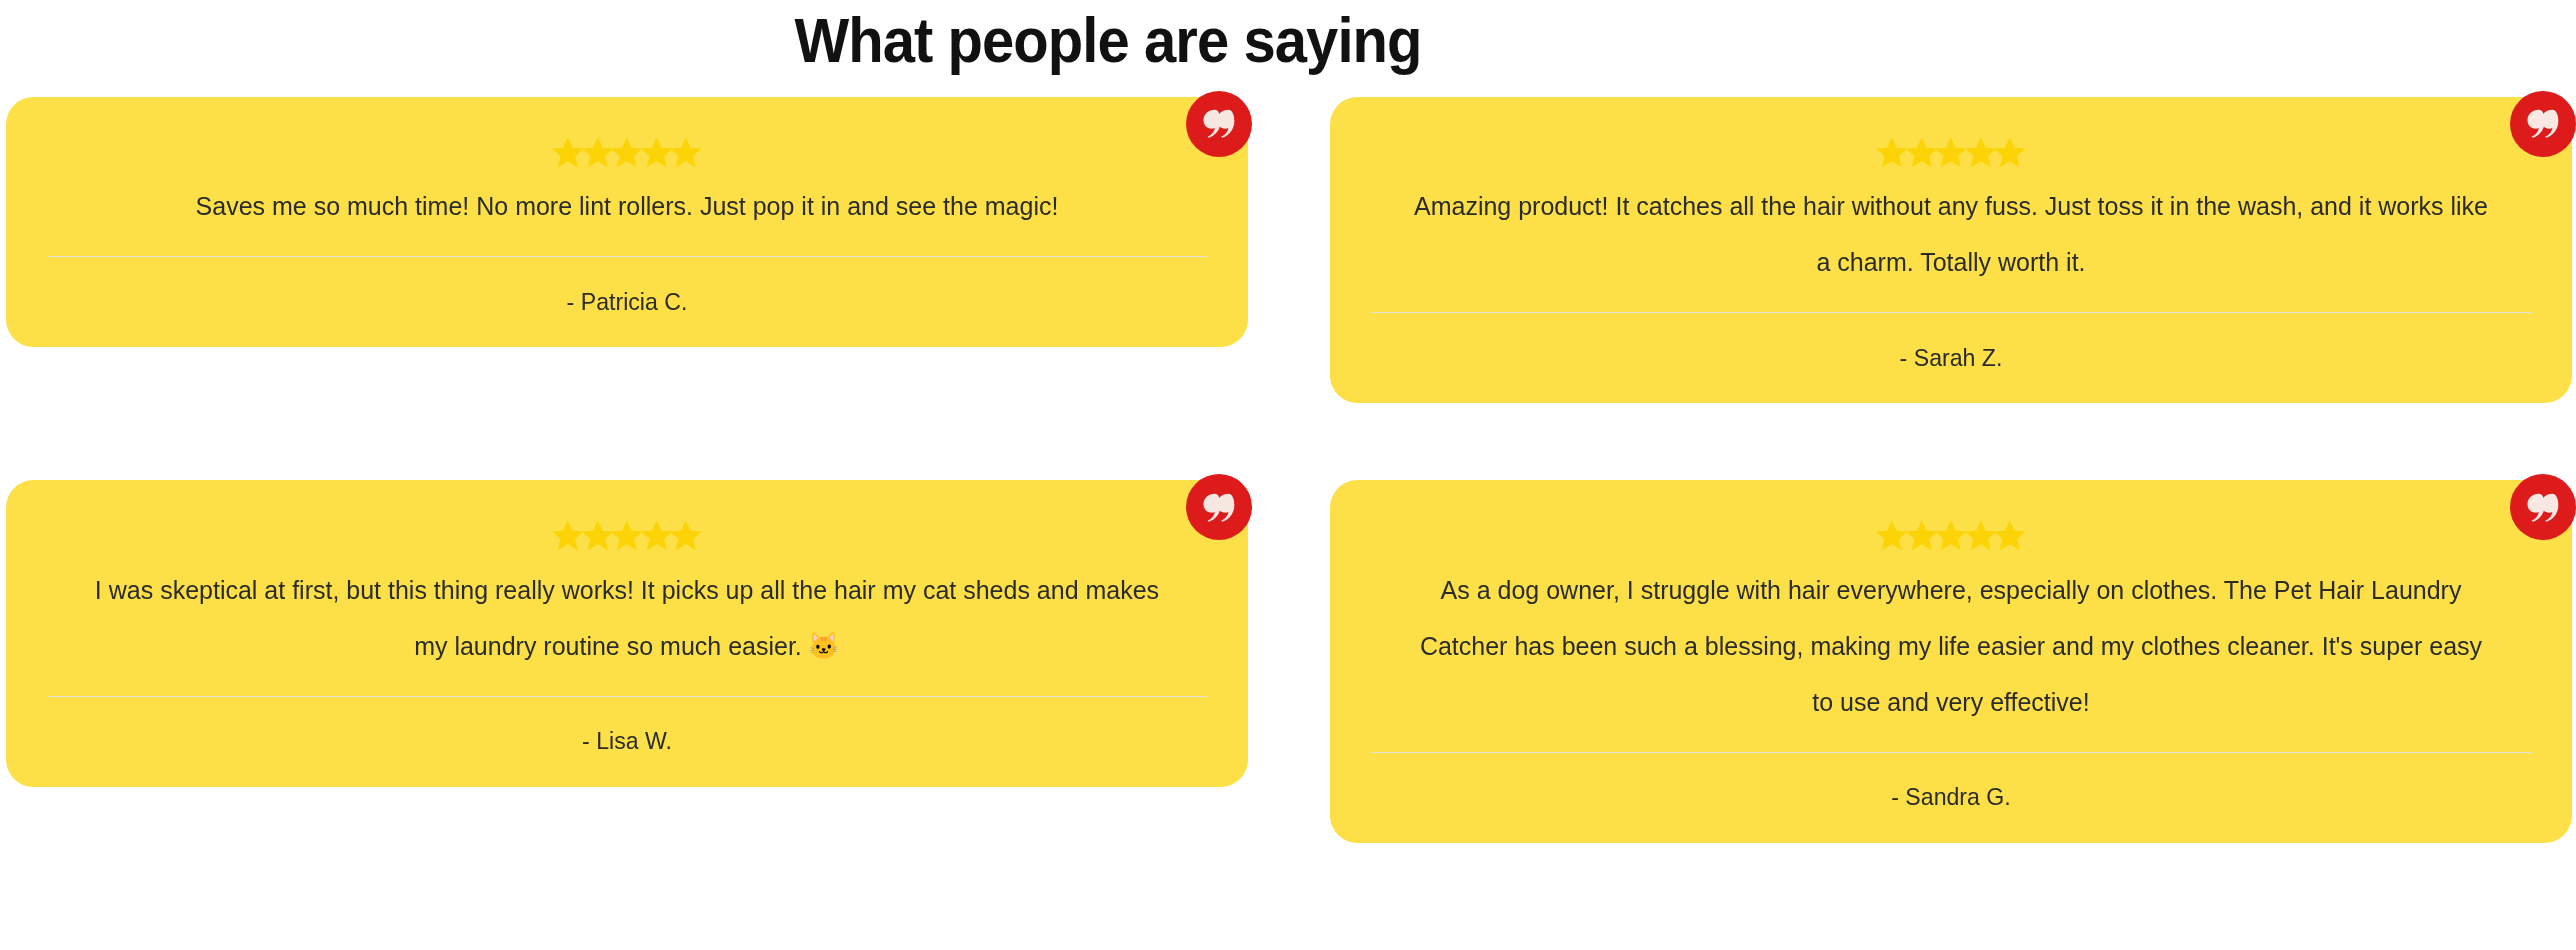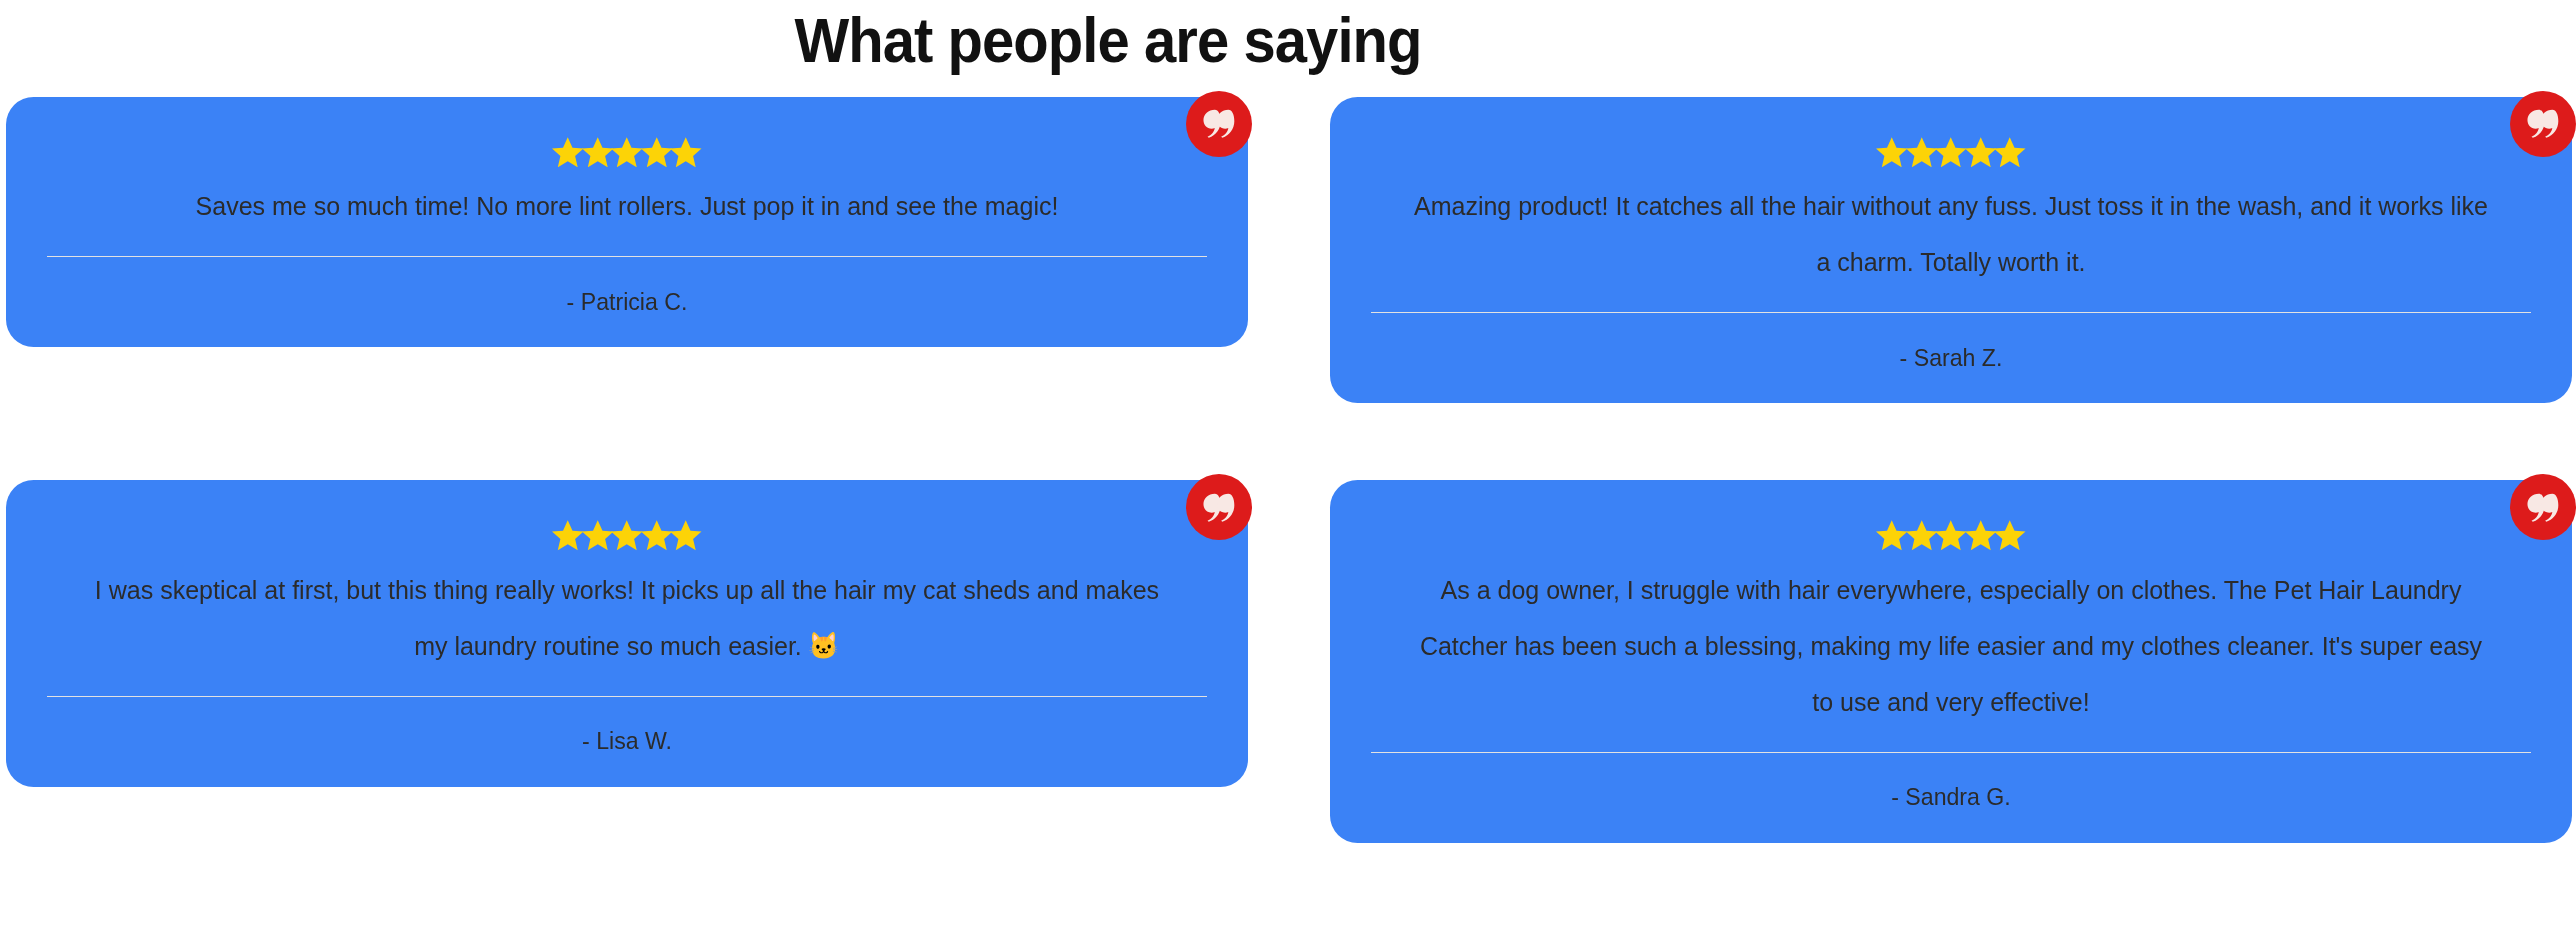--- a/index.html
+++ b/index.html
@@ -43,21 +43,21 @@
     grid-template-columns: 1242px 1242px;
     column-gap: 82px;
     row-gap: 77px;
     justify-content: start;
     align-items: start;
   }
 
   
   .testimonial-card {
     position: relative;
-    background: #3b82f6;
+    background: #fde047;
     border-radius: 27.6px;
     padding: 33px 41px 29.5px 41px;
   }
 
   
   .quote-badge {
     position: absolute;
     top: -5.9px;
     right: -3.9px;
     width: 66px;

